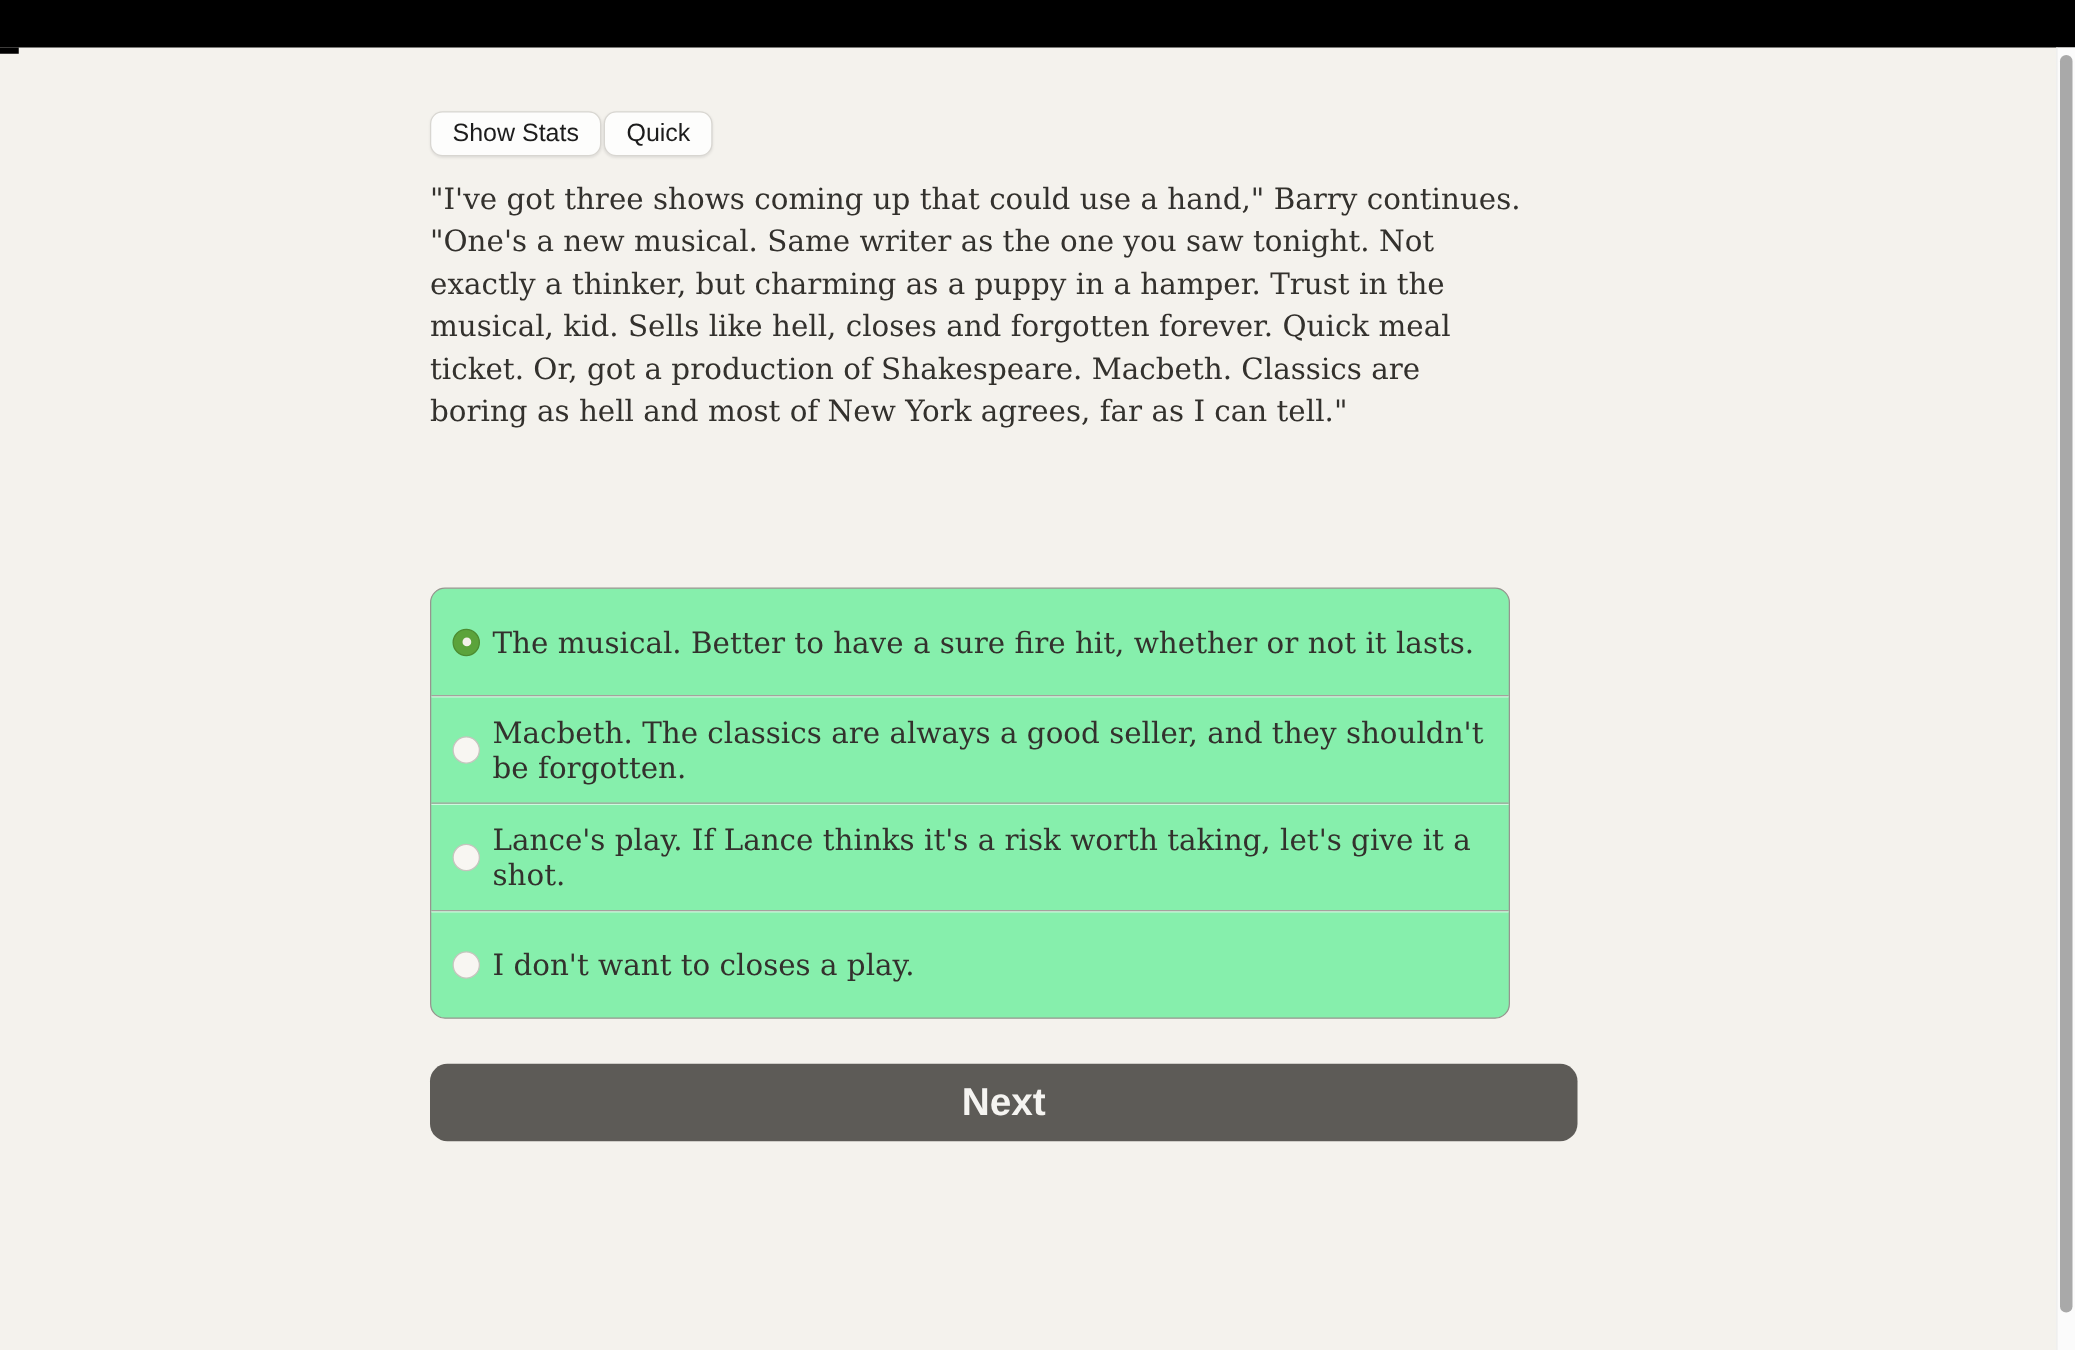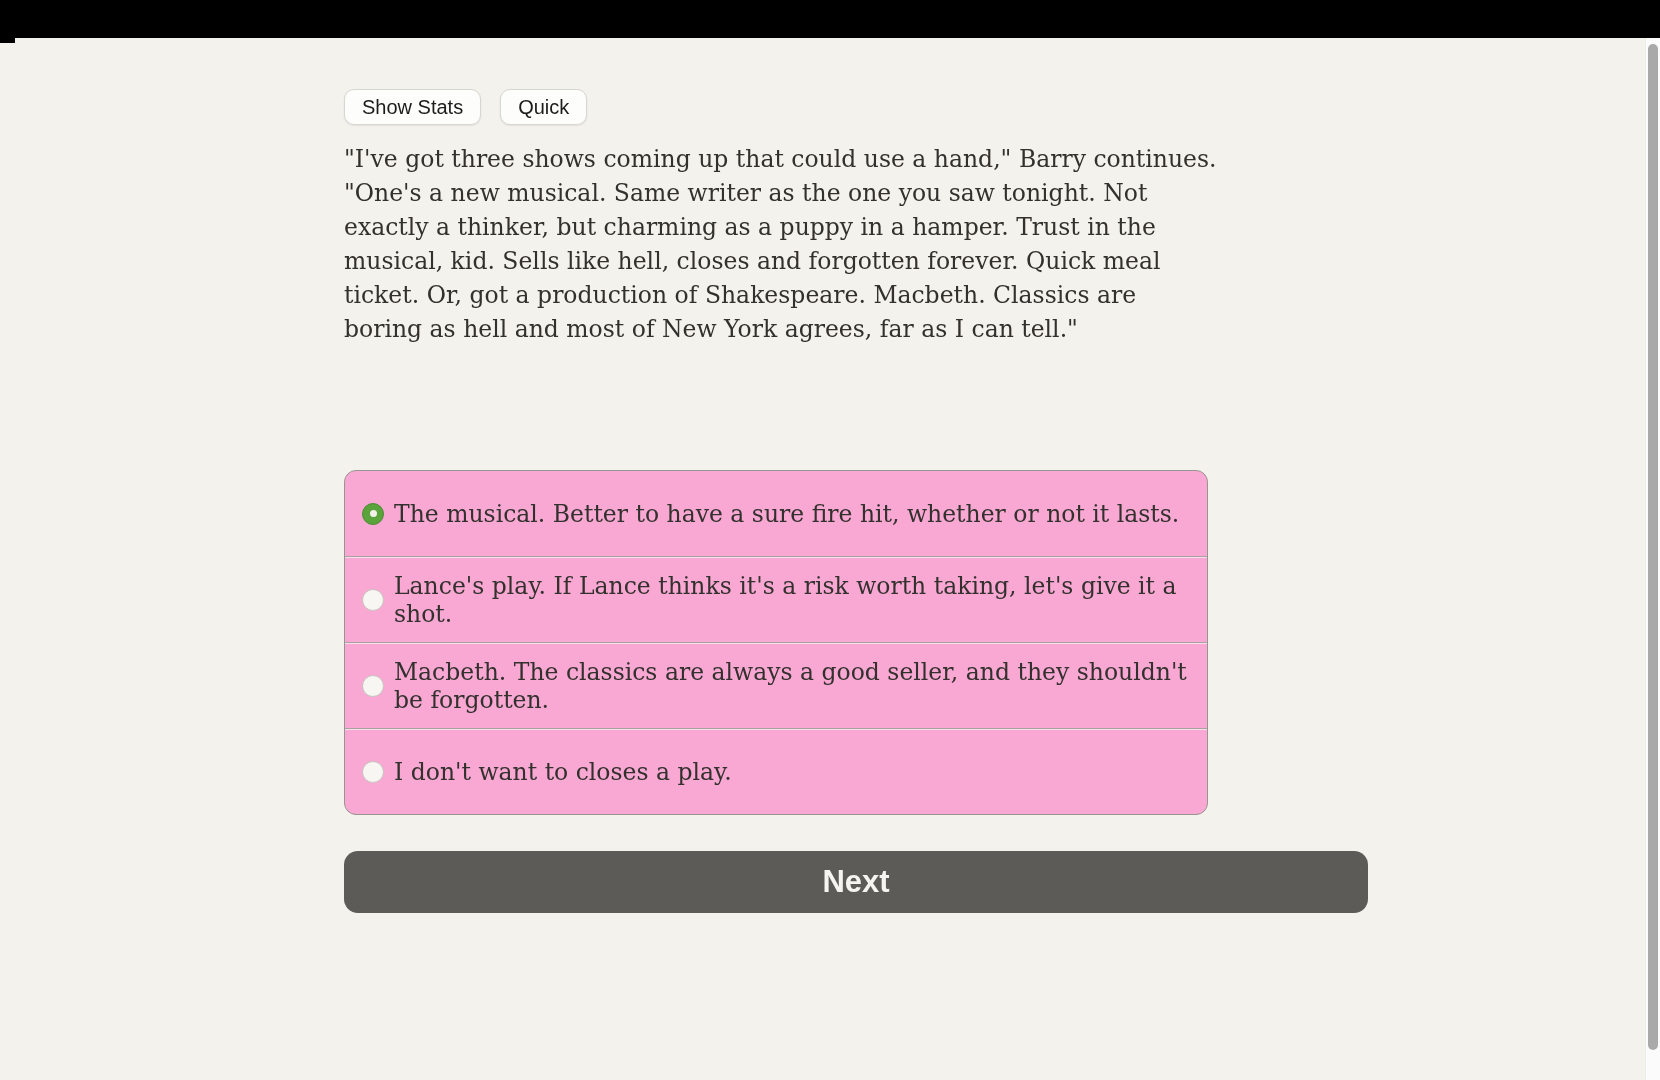--- a/index.html
+++ b/index.html
@@ -12,21 +12,21 @@
     color:#33312d;
   }
   .letterbox-top{
     position:absolute;left:0;top:0;width:1660px;height:38px;background:#000;
   }
   .corner-notch{
     position:absolute;left:0;top:38px;width:15px;height:5px;background:#000;
   }
   
   .toolbar{
-    position:absolute;left:344px;top:89px;display:flex;gap:19px;
+    position:absolute;left:344px;top:89px;display:flex;gap:2px;
   }
   .tool-btn{
     height:36px;
     padding:0 17px;
     background:#fdfdfc;
     border:1px solid #d8d6d1;
     border-radius:10px;
     font-family:"Liberation Sans", sans-serif;
     font-size:20px;
     color:#1c1c1c;
@@ -39,21 +39,21 @@
   .story{
     position:absolute;left:344px;top:142px;width:876px;
     font-size:23.5px;line-height:34px;color:#33312d;
   }
   .story p{margin:0 0 24px 0;}
   
   .choice-box{
     position:absolute;left:344px;top:470px;width:864px;
     border:1.5px solid #97958f;
     border-radius:12px;
-    background:#f9a8d4;
+    background:#86efac;
     overflow:hidden;
     box-sizing:border-box;
   }
   .choice-row{
     height:85px;
     display:flex;align-items:center;
     padding-left:17px;
     gap:10px;
     border-bottom:1px solid #a5a39d;
     box-shadow:0 1px 0 rgba(255,255,255,0.6);
@@ -77,21 +77,21 @@
     position:absolute;left:50%;top:50%;
     width:7px;height:7px;margin:-3.5px 0 0 -3.5px;
     border-radius:50%;
     background:#f3f1ea;
   }
   .choice-label{
     font-size:23.5px;color:#33312d;
   }
   
   .next-btn{
-    position:absolute;left:344px;top:851px;width:1024px;height:62px;
+    position:absolute;left:344px;top:851px;width:918px;height:62px;
     background:#5d5b57;
     border:none;
     border-radius:14px;
     color:#f5f4f1;
     font-family:"Liberation Sans", sans-serif;
     font-weight:bold;
     font-size:31px;
     display:flex;align-items:center;justify-content:center;
     cursor:pointer;
     box-sizing:border-box;
@@ -124,25 +124,25 @@
   <p>"I've got three shows coming up that could use a hand," Barry continues. "One's a new musical. Same writer as the one you saw tonight. Not exactly a thinker, but charming as a puppy in a hamper. Trust in the musical, kid. Sells like hell, closes and forgotten forever. Quick meal ticket. Or, got a production of Shakespeare. Macbeth. Classics are boring as hell and most of New York agrees, far as I can tell."</p>
 </div>
 
 <div class="choice-box">
   <div class="choice-row">
     <span class="radio selected"></span>
     <span class="choice-label">The musical. Better to have a sure fire hit, whether or not it lasts.</span>
   </div>
   <div class="choice-row">
     <span class="radio"></span>
-    <span class="choice-label">Lance's play. If Lance thinks it's a risk worth taking, let's give it a shot.</span>
+    <span class="choice-label">Macbeth. The classics are always a good seller, and they shouldn't be forgotten.</span>
   </div>
   <div class="choice-row">
     <span class="radio"></span>
-    <span class="choice-label">Macbeth. The classics are always a good seller, and they shouldn't be forgotten.</span>
+    <span class="choice-label">Lance's play. If Lance thinks it's a risk worth taking, let's give it a shot.</span>
   </div>
   <div class="choice-row">
     <span class="radio"></span>
     <span class="choice-label">I don't want to closes a play.</span>
   </div>
 </div>
 
 <button class="next-btn">Next</button>
 
 <div class="scrollbar-track">

